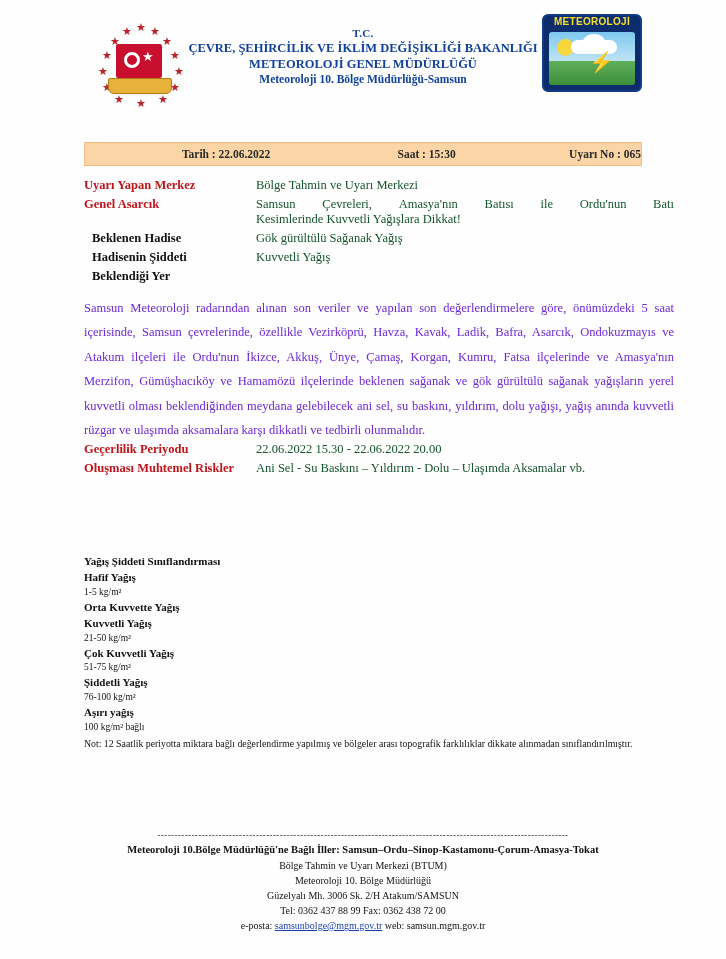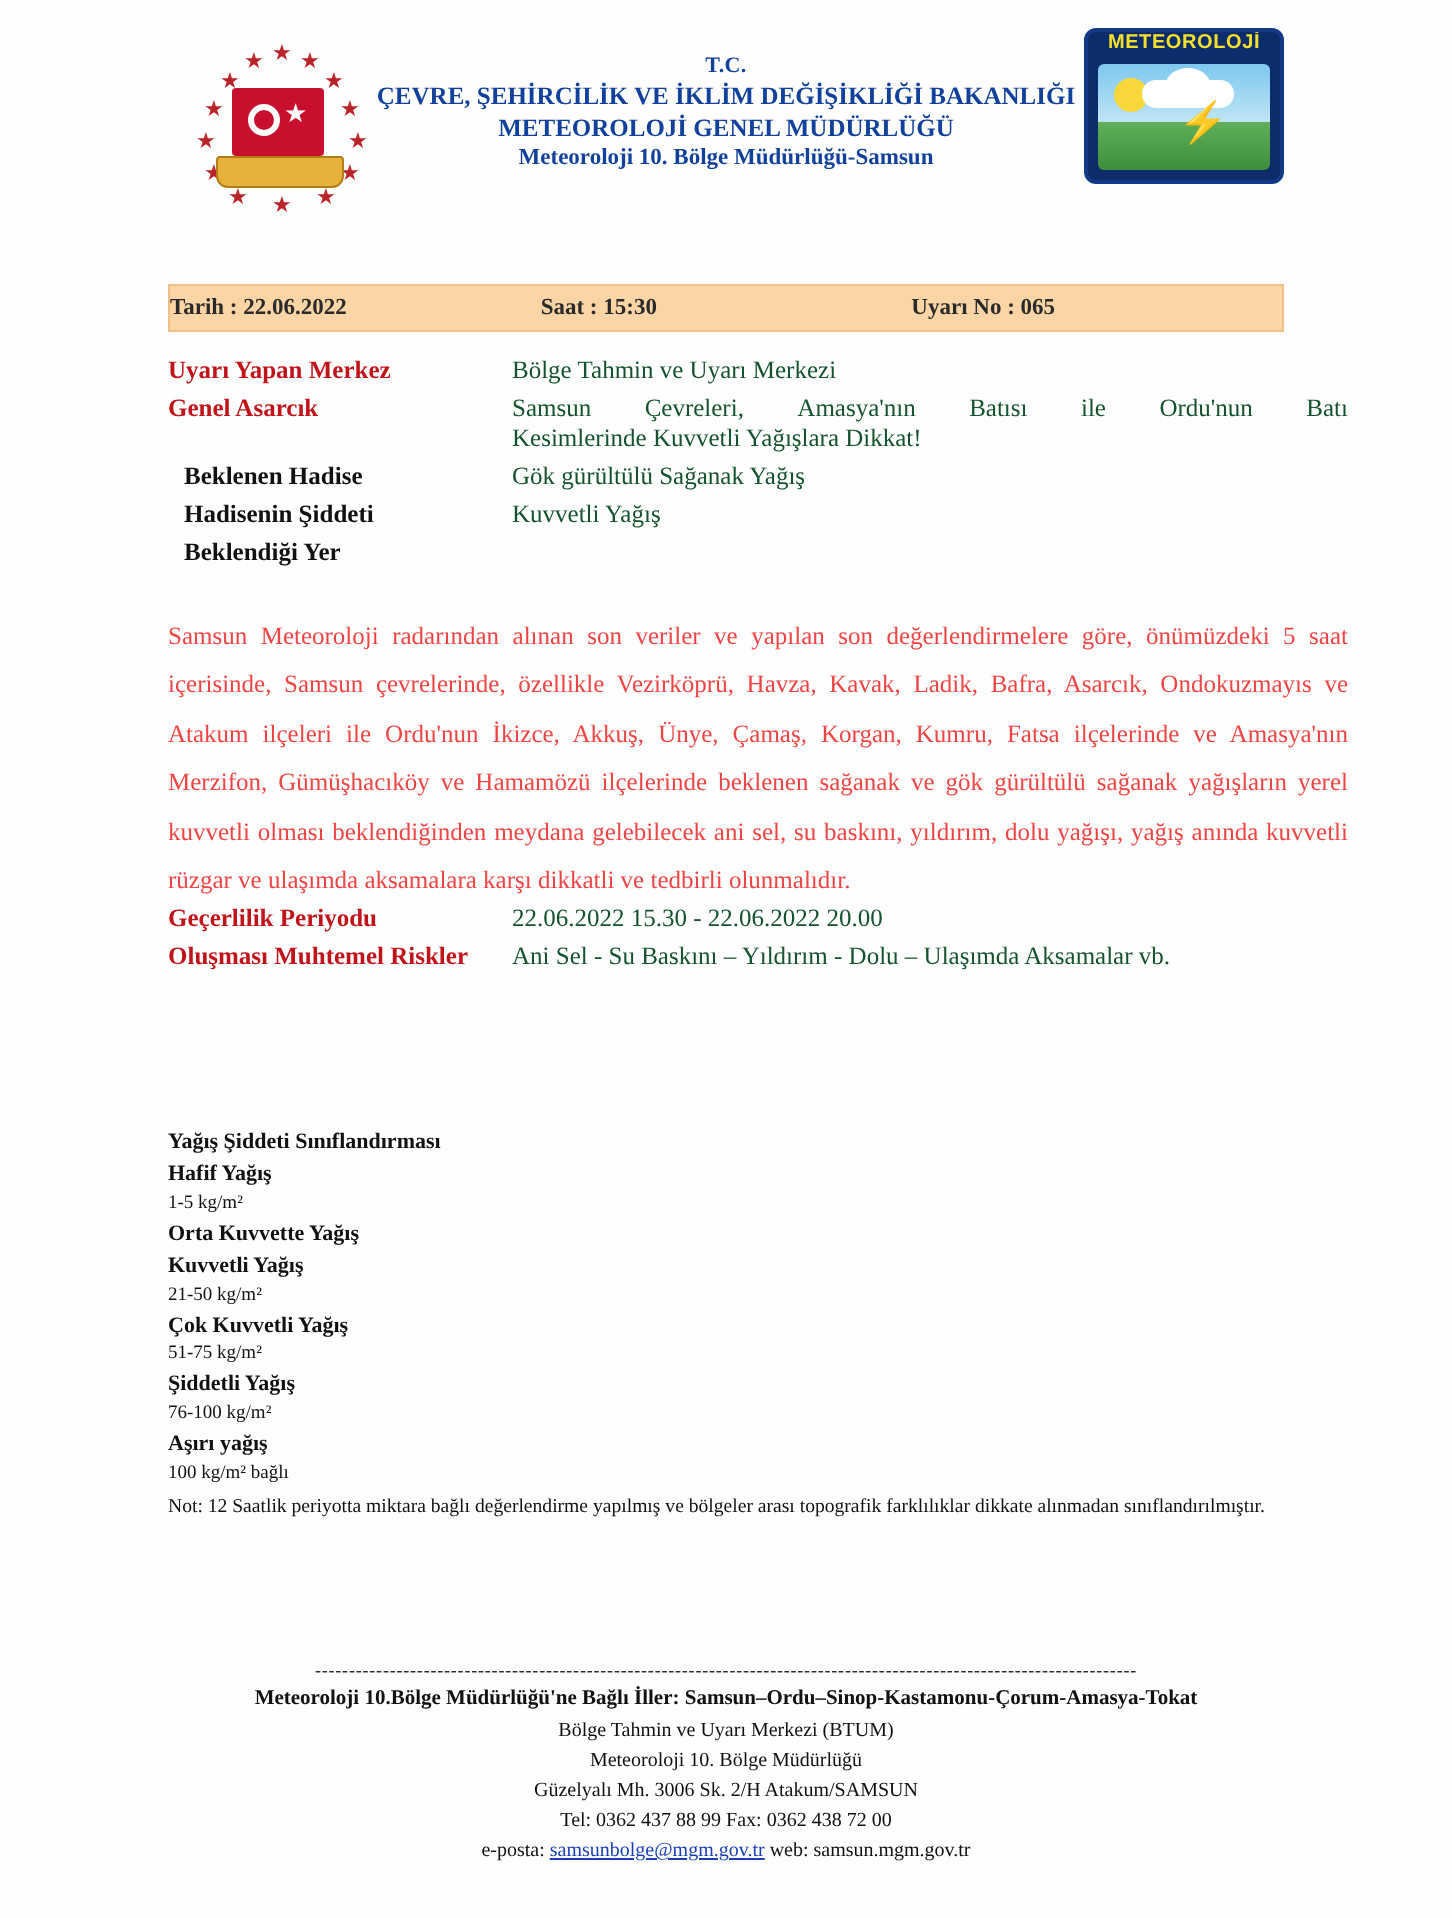--- a/index.html
+++ b/index.html
@@ -152,21 +152,21 @@
     margin: 10px 84px 0 84px;
     background: #fcd5a6;
     border: 1px solid #f0bf86;
     height: 22px;
     display: flex;
     align-items: center;
     font-size: 11.5px;
     font-weight: bold;
     color: #2a2a2a;
   }
-  .infobar .cell { flex: 1; text-align: left; }
+  .infobar .cell { flex: 1; text-align: right; }
 
   
   .content {
     padding: 12px 52px 0 84px;
   }
   .row {
     display: flex;
     align-items: flex-start;
     margin-bottom: 4px;
   }
@@ -189,26 +189,26 @@
   .val {
     font-size: 12.5px;
     color: #14532d;
     flex: 1;
   }
   .val .spread {
     display: flex;
     justify-content: space-between;
   }
   .paragraph {
-    margin-top: 22px;
+    margin-top: 12px;
     font-size: 12.5px;
     line-height: 1.95;
     text-align: justify;
     text-justify: inter-word;
-    color: #ef4444;
+    color: #6d28d9;
   }
   .after-para { }
 
   
   .classification {
     padding: 0 84px;
     margin-top: 78px;
     font-size: 10.5px;
     color: #111;
     line-height: 1.45;

